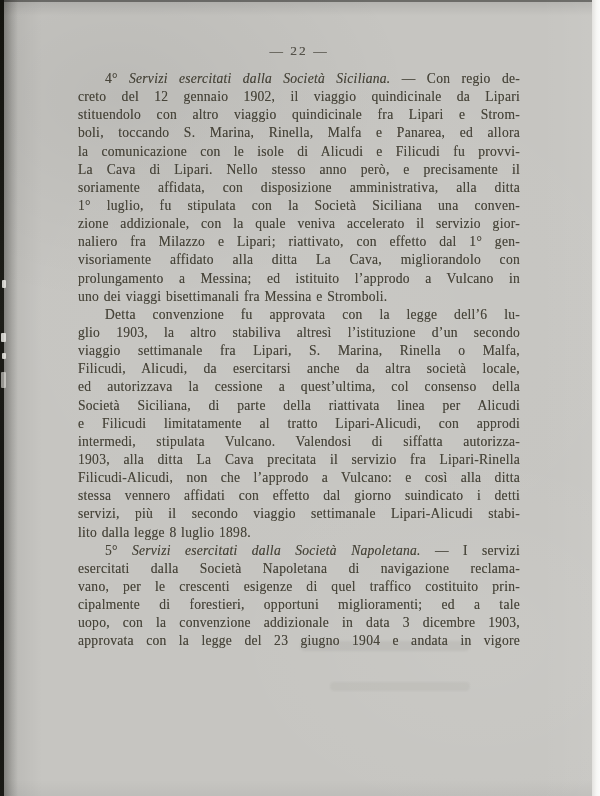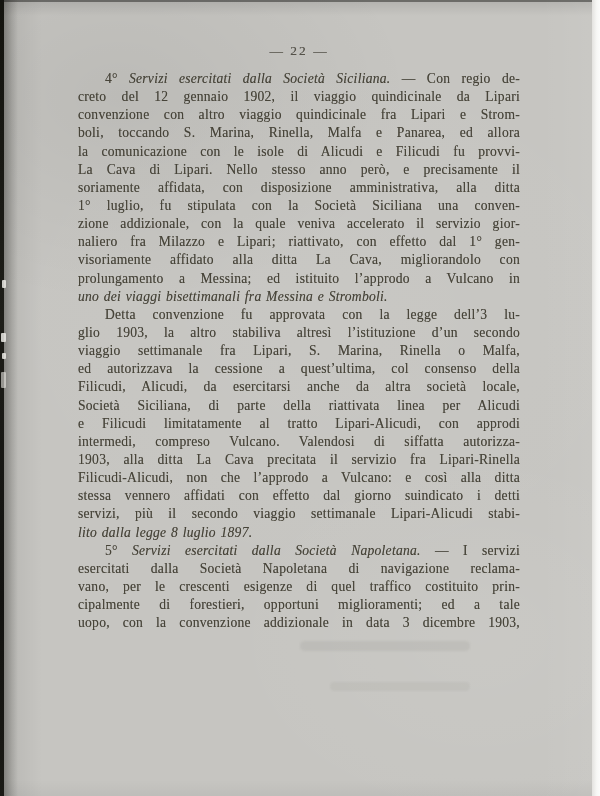--- a/index.html
+++ b/index.html
@@ -87,21 +87,21 @@
   .line {
     height: 18.15px;
     line-height: 18.15px;
     overflow: hidden;
     text-align: justify;
     text-align-last: justify;
     white-space: nowrap;
   }
   .line.just { white-space: normal; }
   .line.indent { padding-left: 27px; }
-  .line.last { text-align-last: left; font-style: italic; }
+  .line.last { text-align-last: left; }
   .it { font-style: italic; }
 </style>
 </head>
 <body>
 
 <div class="scan">
   <div class="edge-left-shadow"></div>
   <div class="edge-left"></div>
   <div class="edge-top"></div>
   <div class="edge-right"></div>
@@ -110,43 +110,44 @@
   <div class="speck s3"></div>
   <div class="speck s4"></div>
   <div class="smudge m1"></div>
   <div class="smudge m2"></div>
 
   <div class="page-number">— 22 —</div>
 
   <div class="page-body">
       <div class="line just indent"><span>4° </span><span class="it">Servizi esercitati dalla Società Siciliana.</span><span> — Con regio de-</span></div>
       <div class="line just"><span>creto del 12 gennaio 1902, il viaggio quindicinale da Lipari</span></div>
-      <div class="line just"><span>convenzione con altro viaggio quindicinale fra Lipari e Strom-</span></div>
+      <div class="line just"><span>stituendolo con altro viaggio quindicinale fra Lipari e Strom-</span></div>
       <div class="line just"><span>boli, toccando S. Marina, Rinella, Malfa e Panarea, ed allora</span></div>
       <div class="line just"><span>la comunicazione con le isole di Alicudi e Filicudi fu provvi-</span></div>
       <div class="line just"><span>La Cava di Lipari. Nello stesso anno però, e precisamente il</span></div>
       <div class="line just"><span>soriamente affidata, con disposizione amministrativa, alla ditta</span></div>
       <div class="line just"><span>1° luglio, fu stipulata con la Società Siciliana una conven-</span></div>
       <div class="line just"><span>zione addizionale, con la quale veniva accelerato il servizio gior-</span></div>
       <div class="line just"><span>naliero fra Milazzo e Lipari; riattivato, con effetto dal 1° gen-</span></div>
       <div class="line just"><span>visoriamente affidato alla ditta La Cava, migliorandolo con</span></div>
       <div class="line just"><span>prolungamento a Messina; ed istituito l’approdo a Vulcano in</span></div>
       <div class="line just last"><span>uno dei viaggi bisettimanali fra Messina e Stromboli.</span></div>
-      <div class="line just indent"><span>Detta convenzione fu approvata con la legge dell’3 lu-</span></div>
+      <div class="line just indent"><span>Detta convenzione fu approvata con la legge dell’6 lu-</span></div>
       <div class="line just"><span>glio 1903, la altro stabiliva altresì l’istituzione d’un secondo</span></div>
       <div class="line just"><span>viaggio settimanale fra Lipari, S. Marina, Rinella o Malfa,</span></div>
+      <div class="line just"><span>Filicudi, Alicudi, da esercitarsi anche da altra società locale,</span></div>
       <div class="line just"><span>ed autorizzava la cessione a quest’ultima, col consenso della</span></div>
-      <div class="line just"><span>Filicudi, Alicudi, da esercitarsi anche da altra società locale,</span></div>
       <div class="line just"><span>Società Siciliana, di parte della riattivata linea per Alicudi</span></div>
       <div class="line just"><span>e Filicudi limitatamente al tratto Lipari-Alicudi, con approdi</span></div>
-      <div class="line just"><span>intermedi, compreso Vulcano. Valendosi di siffatta autorizza-</span></div>
+      <div class="line just"><span>intermedi, stipulata Vulcano. Valendosi di siffatta autorizza-</span></div>
       <div class="line just"><span>1903, alla ditta La Cava precitata il servizio fra Lipari-Rinella</span></div>
       <div class="line just"><span>Filicudi-Alicudi, non che l’approdo a Vulcano: e così alla ditta</span></div>
       <div class="line just"><span>stessa vennero affidati con effetto dal giorno suindicato i detti</span></div>
       <div class="line just"><span>servizi, più il secondo viaggio settimanale Lipari-Alicudi stabi-</span></div>
-      <div class="line just last"><span>lito dalla legge 8 luglio 1897.</span></div>
+      <div class="line just last"><span>lito dalla legge 8 luglio 1898.</span></div>
       <div class="line just indent"><span>5° </span><span class="it">Servizi esercitati dalla Società Napoletana.</span><span> — I servizi</span></div>
       <div class="line just"><span>esercitati dalla Società Napoletana di navigazione reclama-</span></div>
       <div class="line just"><span>vano, per le crescenti esigenze di quel traffico costituito prin-</span></div>
       <div class="line just"><span>cipalmente di forestieri, opportuni miglioramenti; ed a tale</span></div>
       <div class="line just"><span>uopo, con la convenzione addizionale in data 3 dicembre 1903,</span></div>
+      <div class="line just"><span>approvata con la legge del 23 giugno 1904 e andata in vigore</span></div>
     </div>
 </div>
 
 </body></html>

